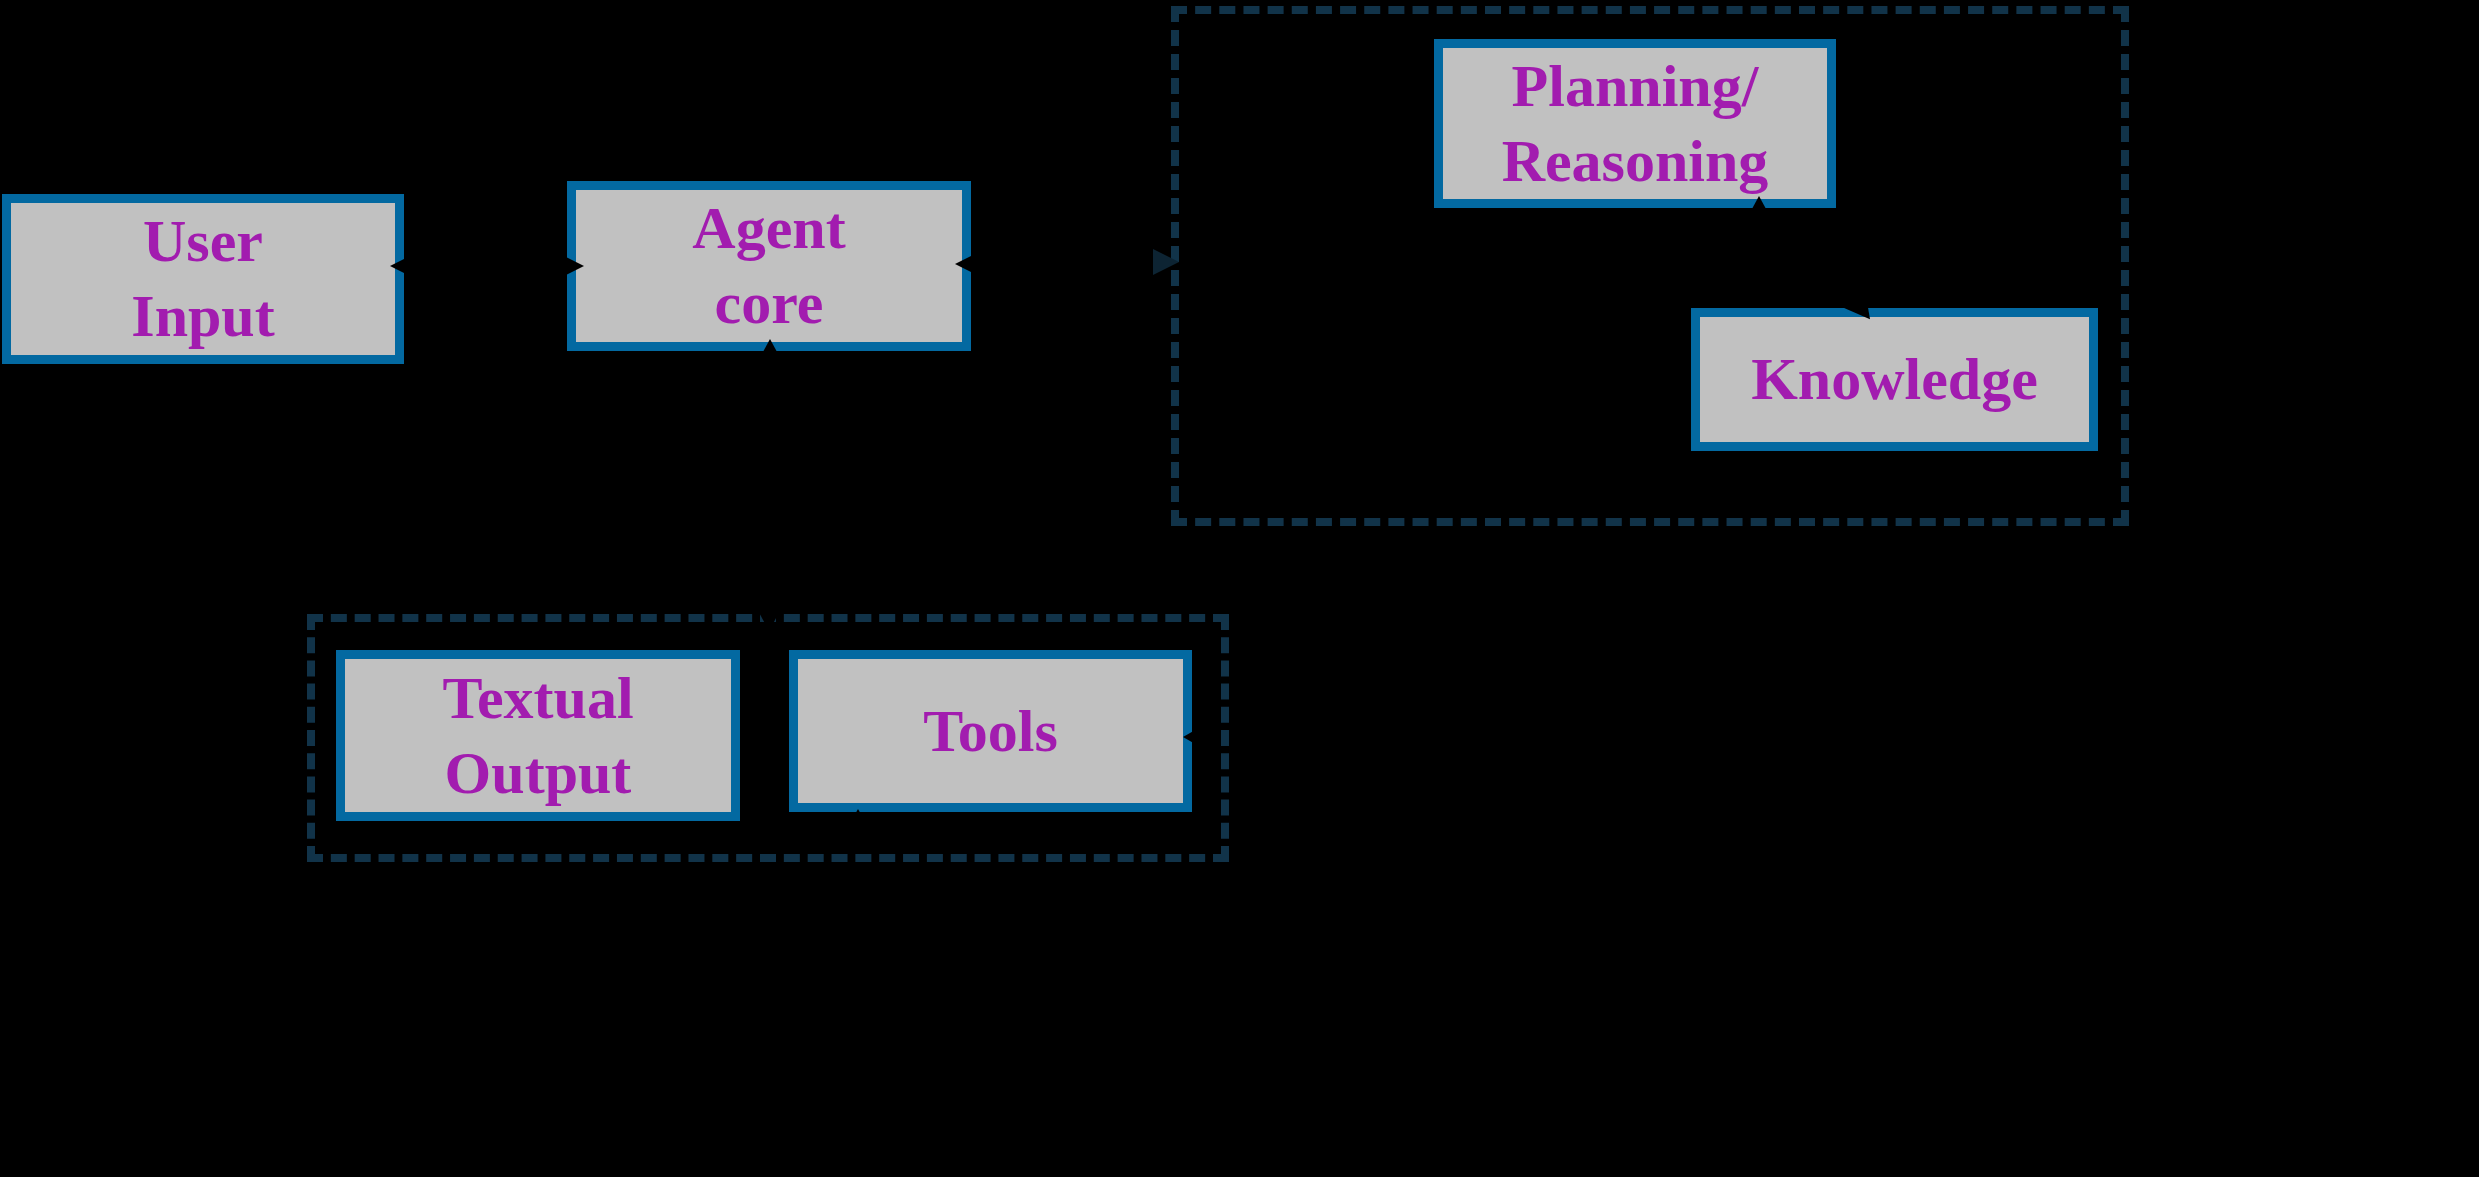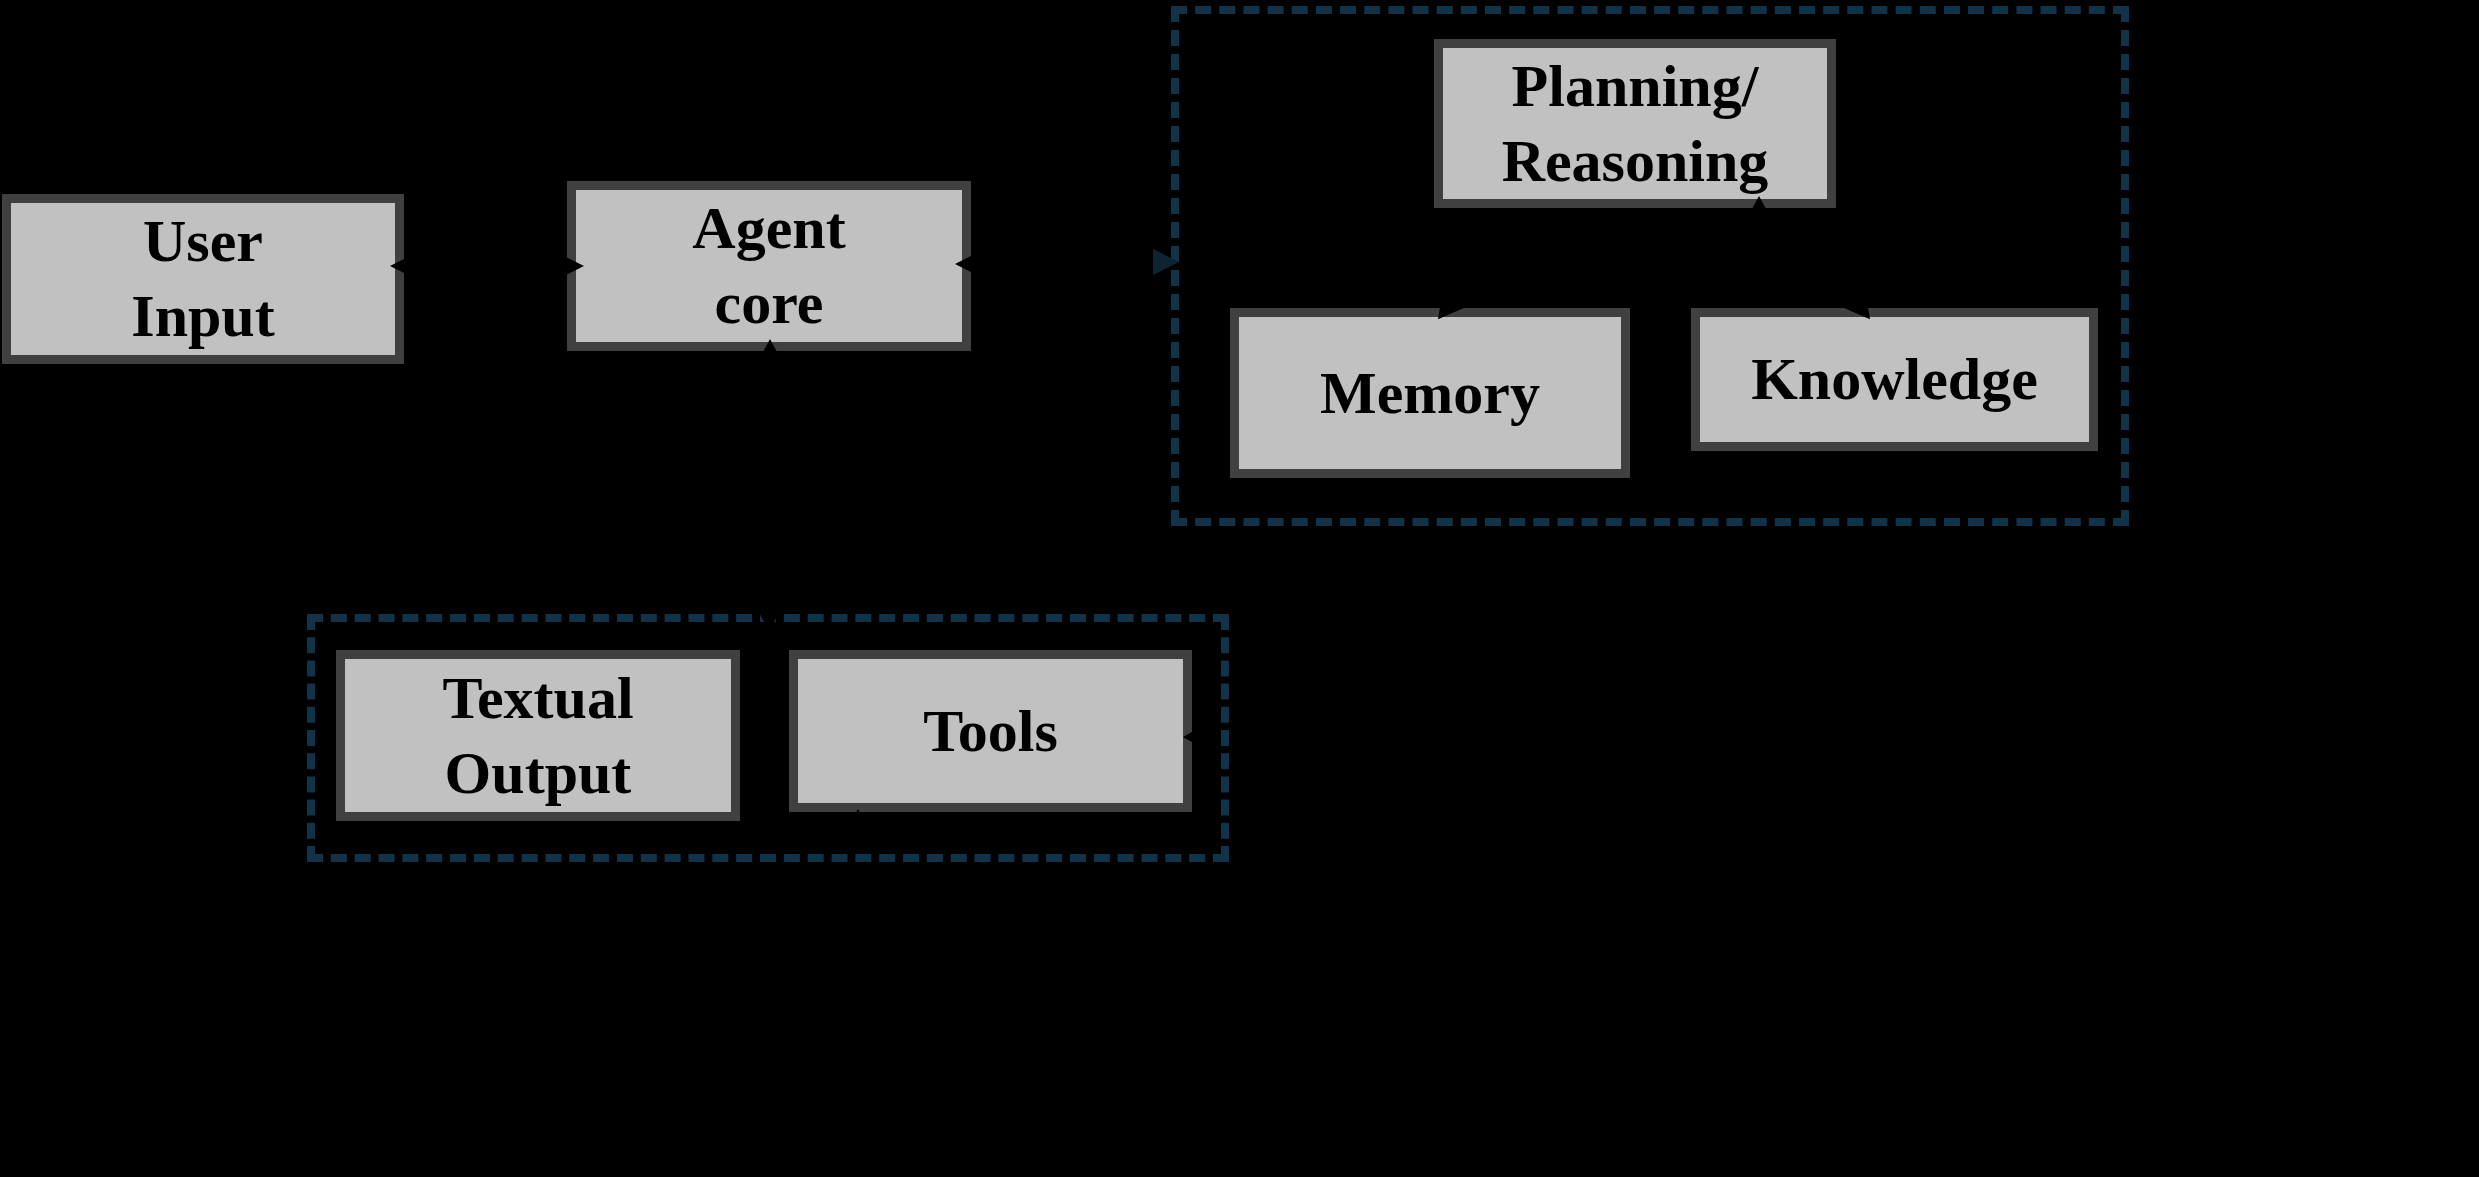--- a/index.html
+++ b/index.html
@@ -7,24 +7,24 @@
     position:relative;
     width:2479px;height:1177px;
     background:#000000;
     overflow:hidden;
     font-family:"Liberation Serif","DejaVu Serif",serif;
   }
   .node{
     position:absolute;
     box-sizing:border-box;
     background:#c1c1c1;
-    border:9px solid #404040;
+    border:9px solid #0369a1;
     display:flex;align-items:center;justify-content:center;
     text-align:center;
-    color:#000000;
+    color:#a21caf;
     font-weight:bold;
     font-size:60px;
     line-height:1.25;
     white-space:pre-line;
   }
   .group{
     position:absolute;
     box-sizing:border-box;
     border:8px dashed #113349;
     background:transparent;
@@ -83,23 +83,20 @@
   <div class="node" id="node-agent-core">
     <span>Agent
 core</span>
   </div>
 
   <div class="node" id="node-planning">
     <span>Planning/
 Reasoning</span>
   </div>
 
-  <div class="node" id="node-memory">
-    <span>Memory</span>
-  </div>
 
   <div class="node" id="node-knowledge">
     <span>Knowledge</span>
   </div>
 
   <div class="node" id="node-textual-output">
     <span>Textual
 Output</span>
   </div>
 

